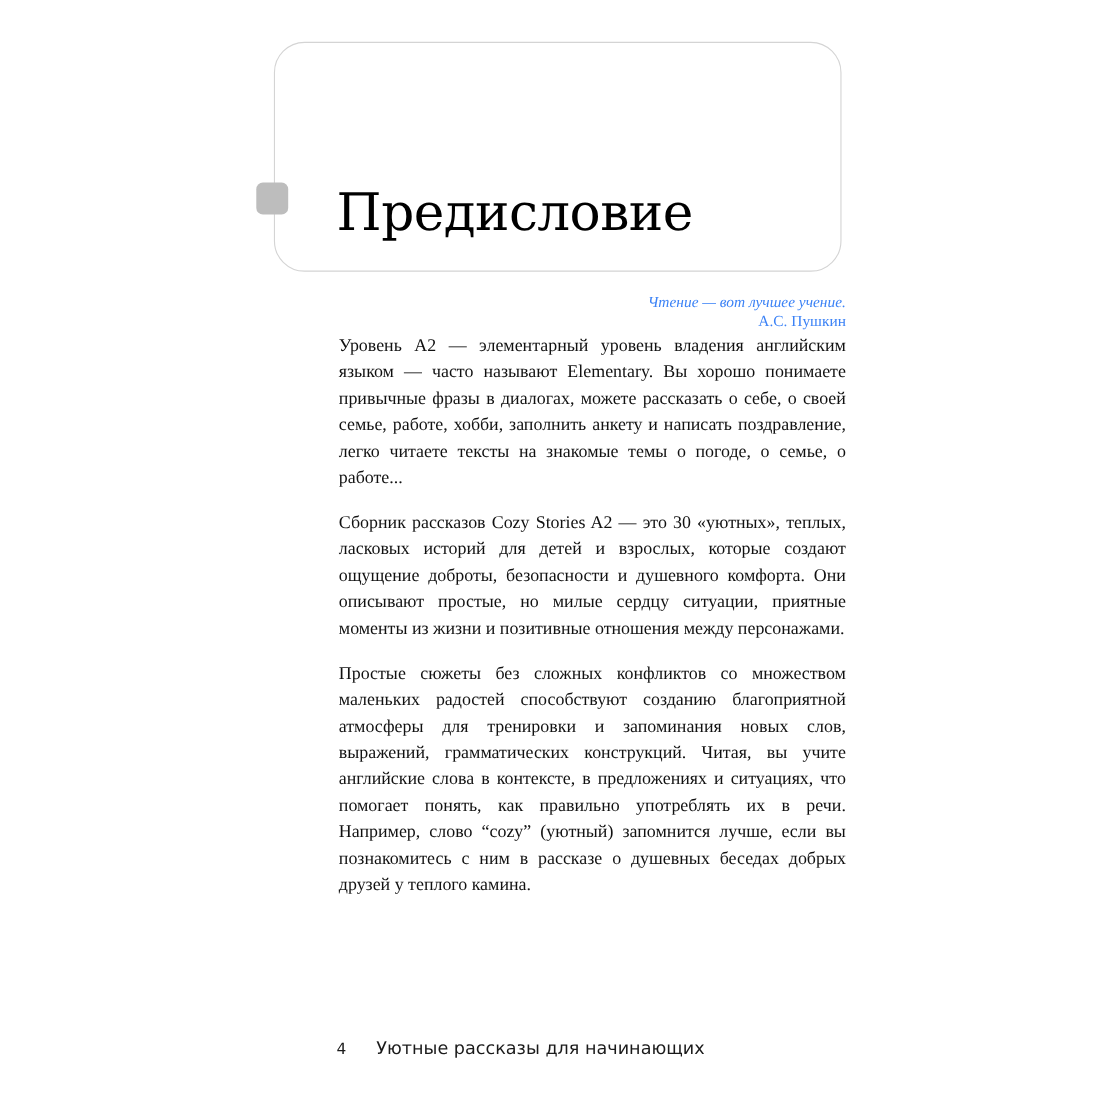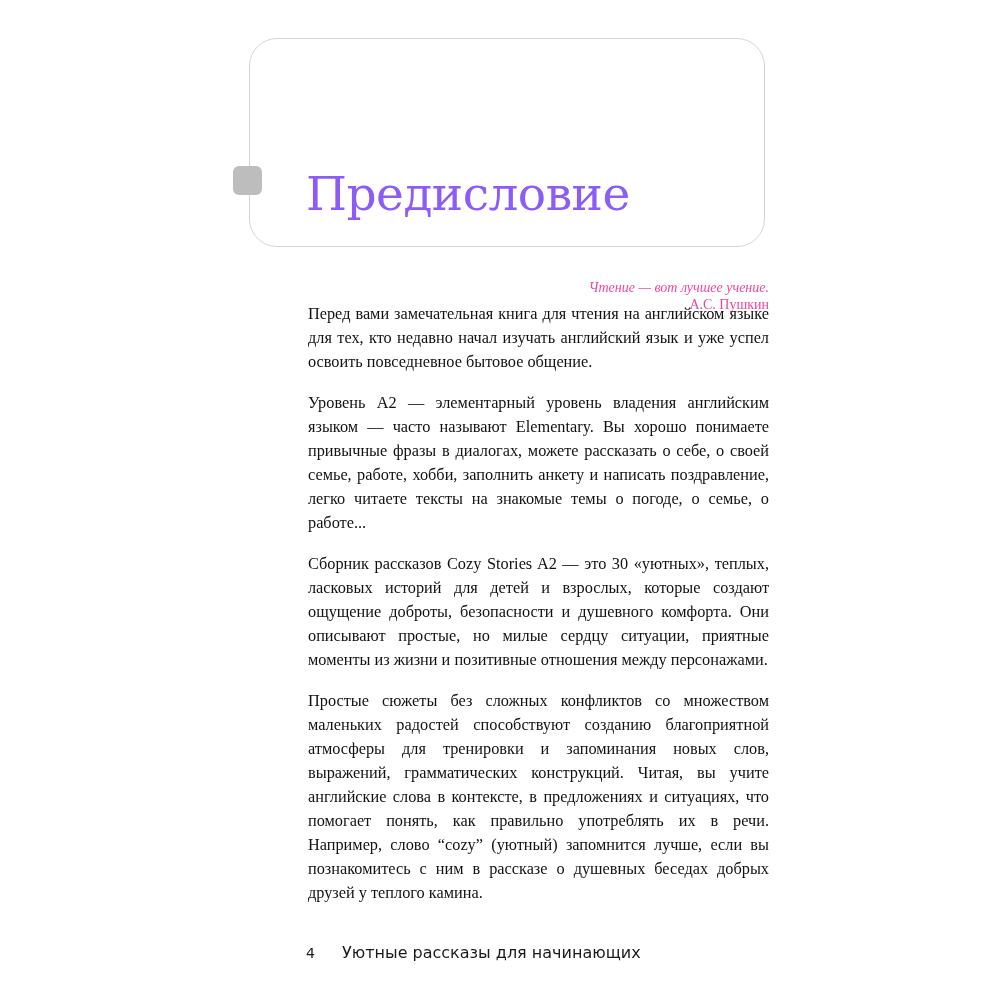--- a/index.html
+++ b/index.html
@@ -38,31 +38,30 @@
     .chapter-title {
       position: absolute;
       left: 306px;
       top: 164px;
       margin: 0;
       font-family: "DejaVu Serif", "Liberation Serif", serif;
       font-weight: normal;
       font-size: 47px;
       line-height: 60px;
       letter-spacing: -0.5px;
-      color: #8b5cf6;
+      color: #000000;
     }
     .epigraph {
       position: absolute;
       right: 231px;
       top: 267px;
       text-align: right;
       font-size: 14px;
       line-height: 17px;
-      color: #ec4899;
-      margin-top: 12px;
+      color: #3b82f6;
     }
     .epigraph .quote { font-style: italic; display: block; }
     .epigraph .author { display: block; }
     .content {
       position: absolute;
       left: 308px;
       top: 302px;
       width: 461px;
       font-size: 16.3px;
       line-height: 24px;
@@ -96,21 +95,20 @@
 <div class="header-box"></div>
 <div class="marker"></div>
 <h1 class="chapter-title">Предисловие</h1>
 
 <div class="epigraph">
   <span class="quote">Чтение — вот лучшее учение.</span>
   <span class="author">А.С. Пушкин</span>
 </div>
 
 <div class="content">
-  <p>Перед вами замечательная книга для чтения на английском языке для тех, кто недавно начал изучать английский язык и уже успел освоить повседневное бытовое общение.</p>
   <p>Уровень А2 — элементарный уровень владения английским языком — часто называют Elementary. Вы хорошо понимаете привычные фразы в диалогах, можете рассказать о себе, о своей семье, работе, хобби, заполнить анкету и написать поздравление, легко читаете тексты на знакомые темы о погоде, о семье, о работе...</p>
   <p>Сборник рассказов Cozy Stories A2 — это 30 «уютных», теплых, ласковых историй для детей и взрослых, которые создают ощущение доброты, безопасности и душевного комфорта. Они описывают простые, но милые сердцу ситуации, приятные моменты из жизни и позитивные отношения между персонажами.</p>
   <p>Простые сюжеты без сложных конфликтов со множеством маленьких радостей способствуют созданию благоприятной атмосферы для тренировки и запоминания новых слов, выражений, грамматических конструкций. Читая, вы учите английские слова в контексте, в предложениях и ситуациях, что помогает понять, как правильно употреблять их в речи. Например, слово “cozy” (уютный) запомнится лучше, если вы познакомитесь с ним в рассказе о душевных беседах добрых друзей у теплого камина.</p>
 </div>
 
 <div class="footer">
   <span class="page-number">4</span>
   <span class="running-title">Уютные рассказы для начинающих</span>
 </div>
 

